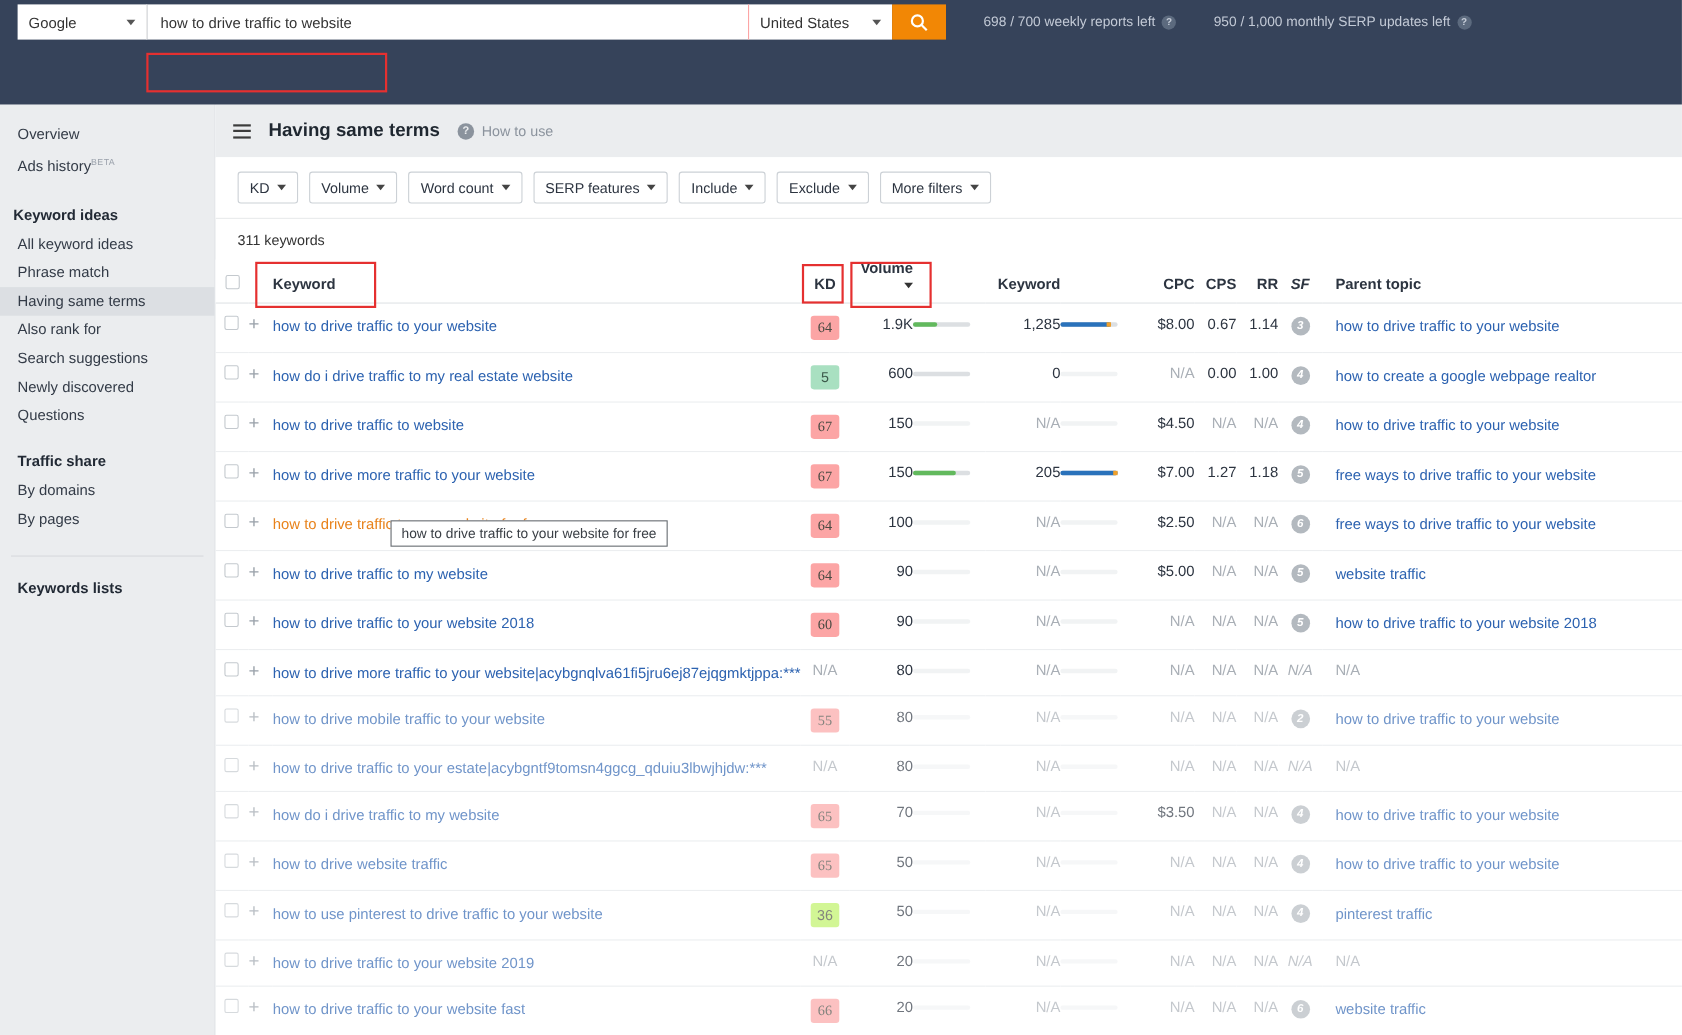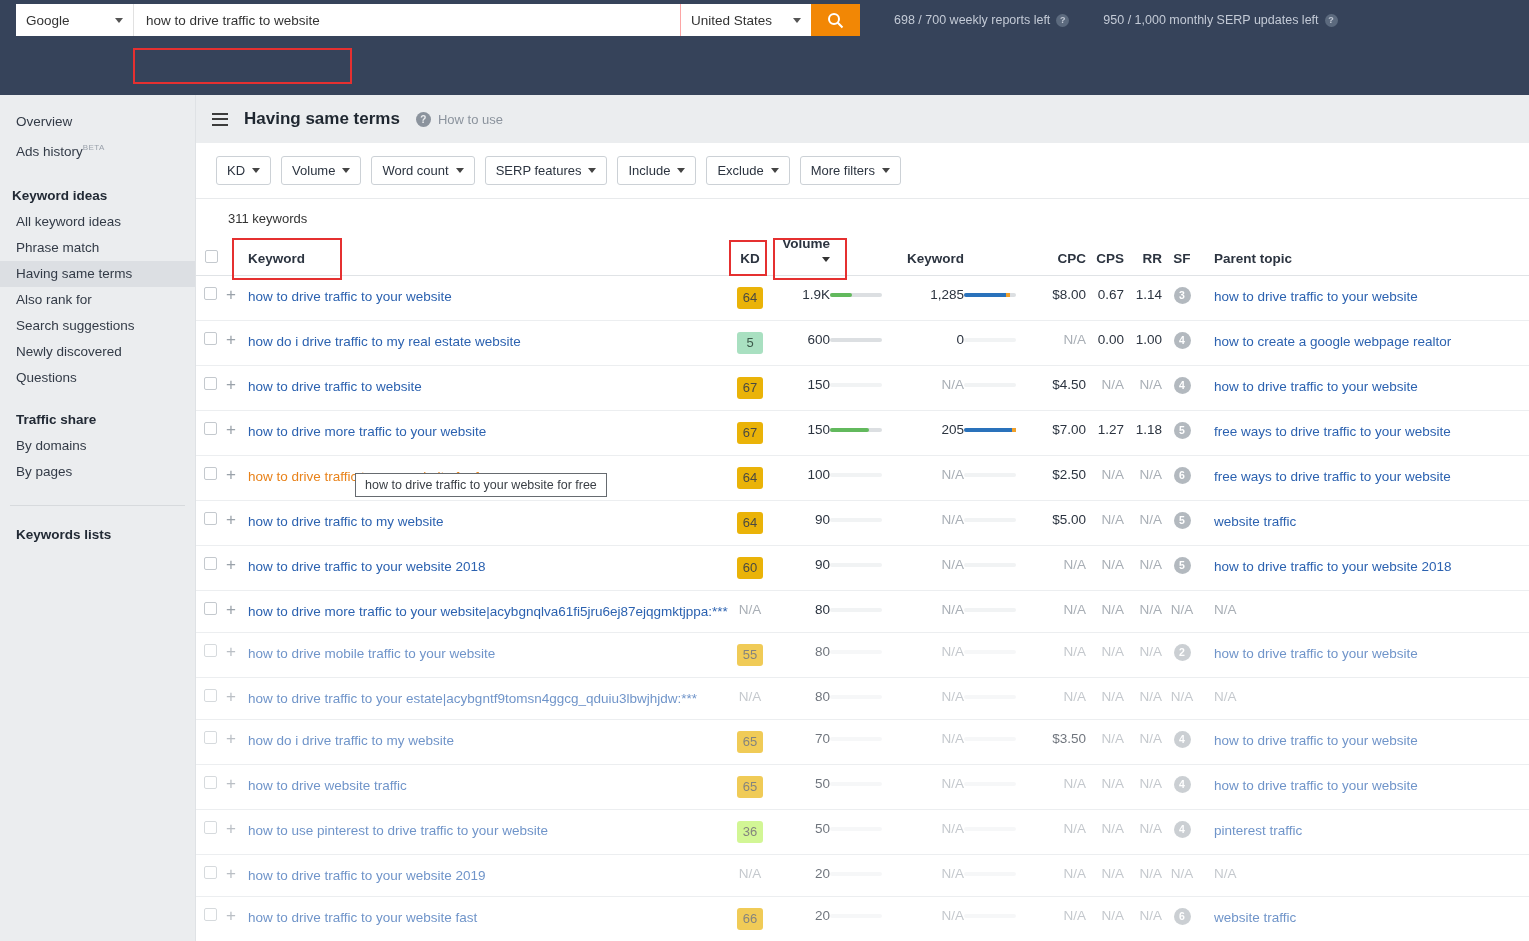--- a/index.html
+++ b/index.html
@@ -250,21 +250,21 @@
     width: 0; height: 0;
     border-left: 4px solid transparent;
     border-right: 4px solid transparent;
     border-top: 5px solid #444;
     margin-left: 7px;
   }
 
   #kwcount {
     font-size: 13px;
     color: #333;
-    padding: 12px 0 10px 32px;
+    padding: 12px 0 10px 20px;
   }
 
   
   table#kwtable {
     width: 100%;
     border-collapse: collapse;
     table-layout: fixed;
     font-size: 13.5px;
   }
   #kwtable thead th {
@@ -280,21 +280,21 @@
   .c-plus   { width: 22px; }
   .c-kw     { width: 480px; text-align: left; }
   .c-kd     { width: 44px; text-align: center; }
   .c-vol    { width: 58px; text-align: right; }
   .c-volbar { width: 66px; }
   .c-clicks { width: 68px; text-align: right; }
   .c-clkbar { width: 66px; }
   .c-cpc    { width: 56px; text-align: right; }
   .c-cps    { width: 38px; text-align: right; }
   .c-rr     { width: 38px; text-align: right; }
-  .c-sf     { width: 40px; text-align: center; }
+  .c-sf     { width: 40px; text-align: center; font-style: italic; }
   .c-pt     { text-align: left; padding-left: 12px !important; }
 
   #kwtable tbody td {
     border-bottom: 1px solid #eceef0;
     padding: 11px 0;
     vertical-align: top;
     color: #2c3440;
   }
   tr.faded td { opacity: 0.68; }
 
@@ -326,21 +326,21 @@
 
   .kdbadge {
     display: inline-block;
     width: 26px; height: 22px;
     line-height: 22px;
     border-radius: 3px;
     font-size: 13px;
     text-align: center;
     color: #4a4a42;
   }
-  .kd-orange { background: #eab308; }
+  .kd-orange { background: #fca5a5; font-family: Liberation Serif, serif; }
   .kd-green  { background: #a9e0c1; color: #3d5a4b; }
   .kd-yellow { background: #bef264; }
 
   
   .bar {
     height: 4px;
     border-radius: 2px;
     background: #dcdfe2;
     position: relative;
     margin-top: 6px;

